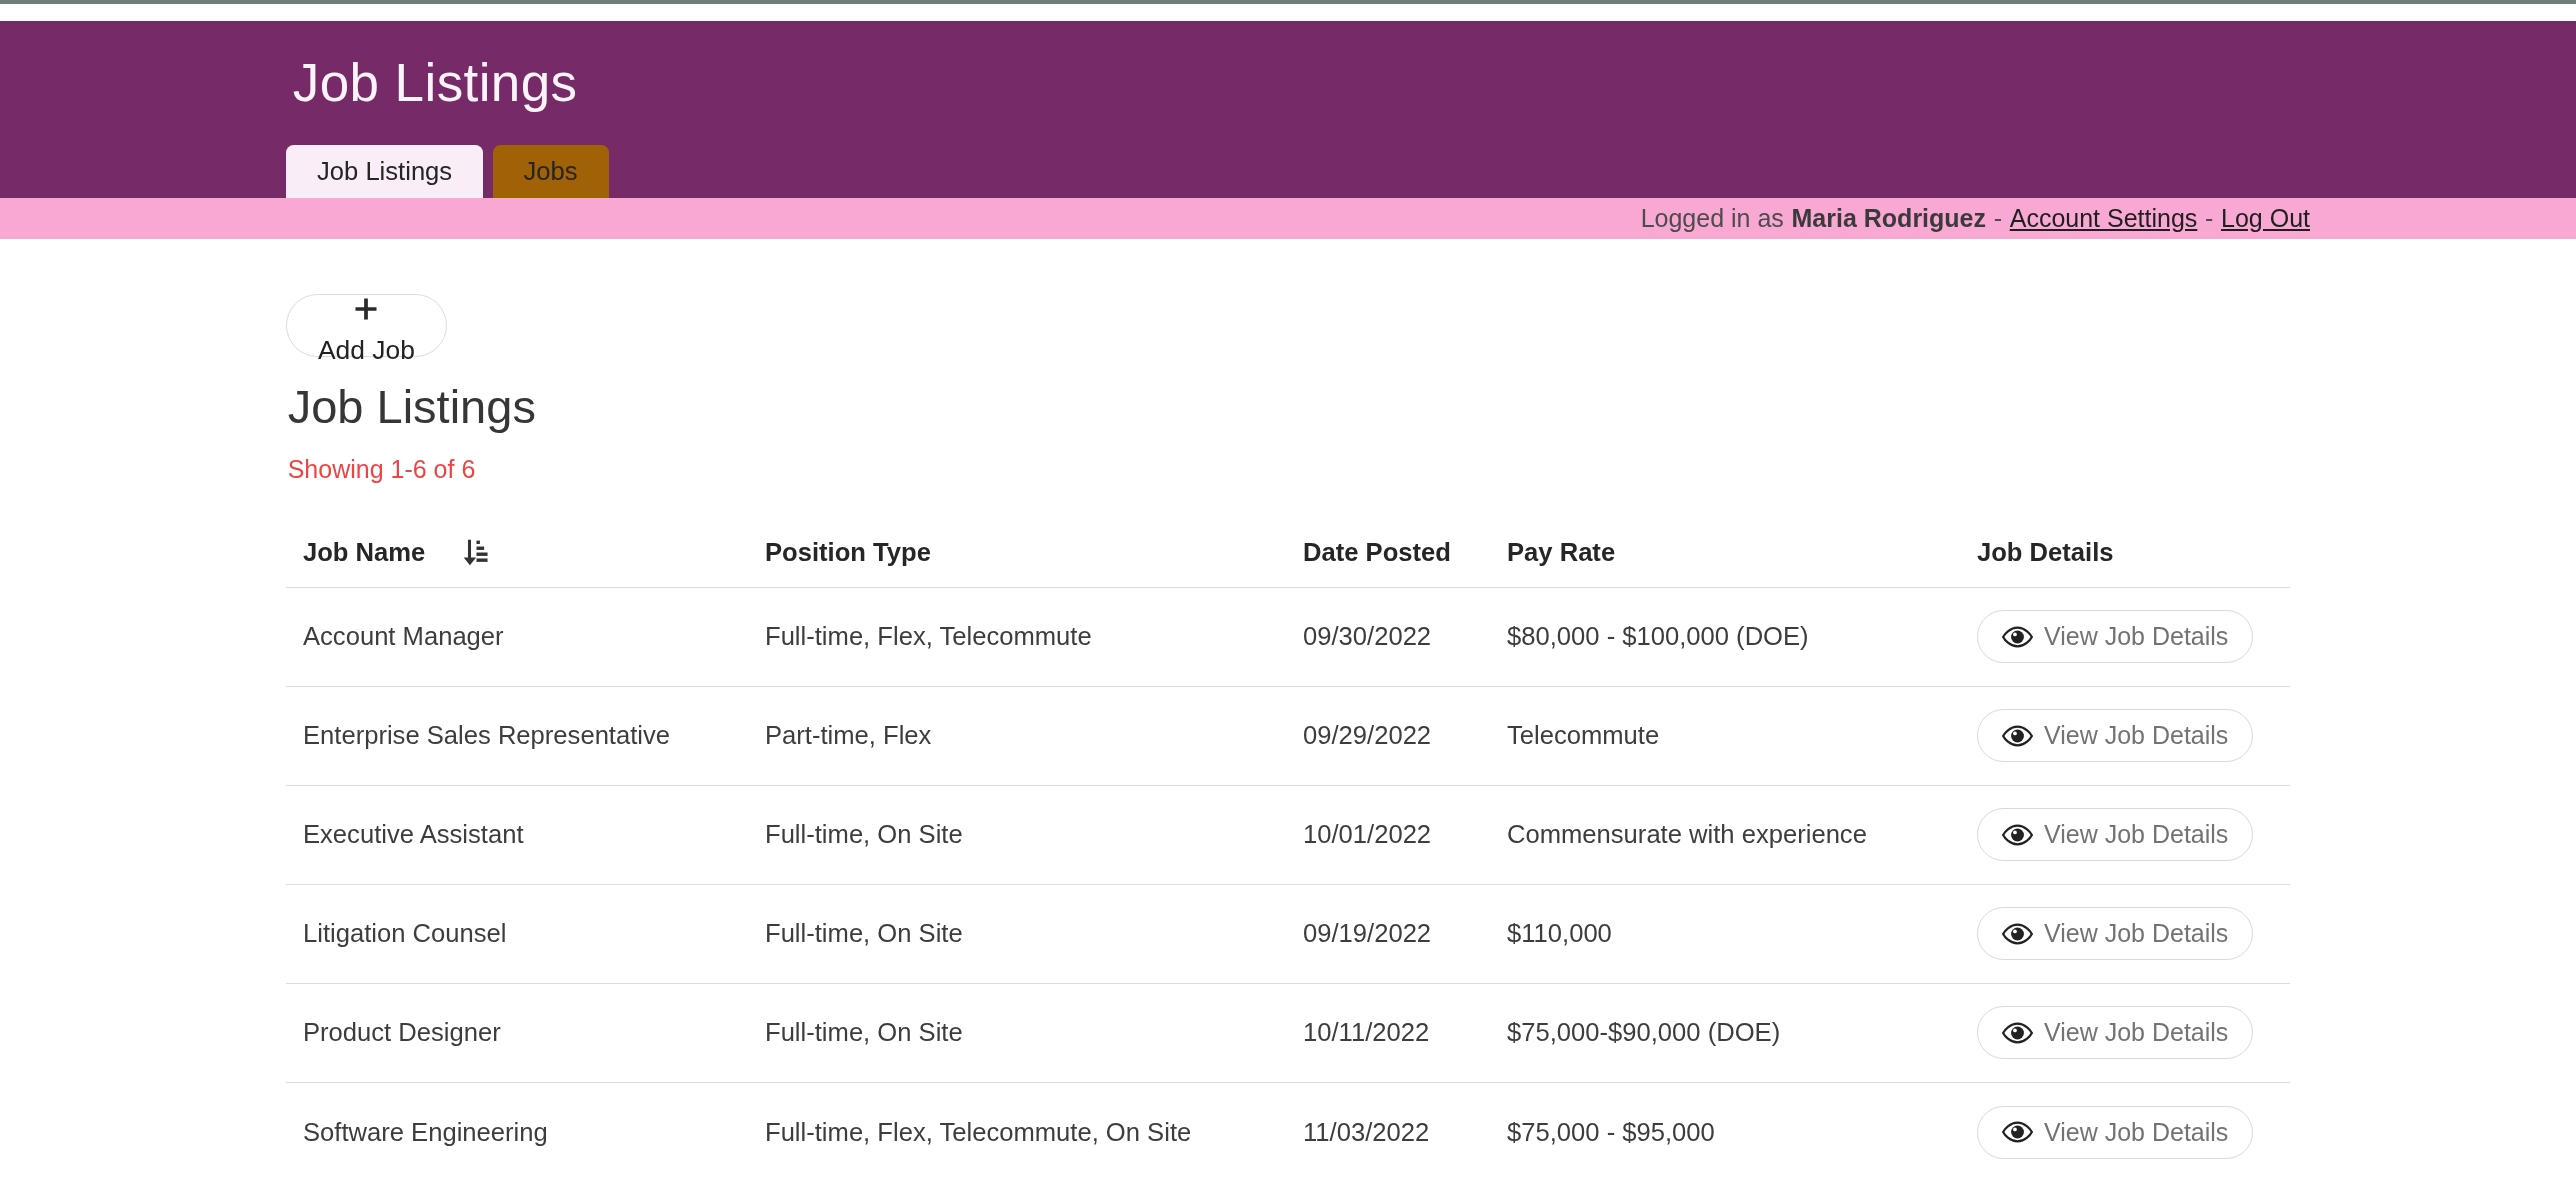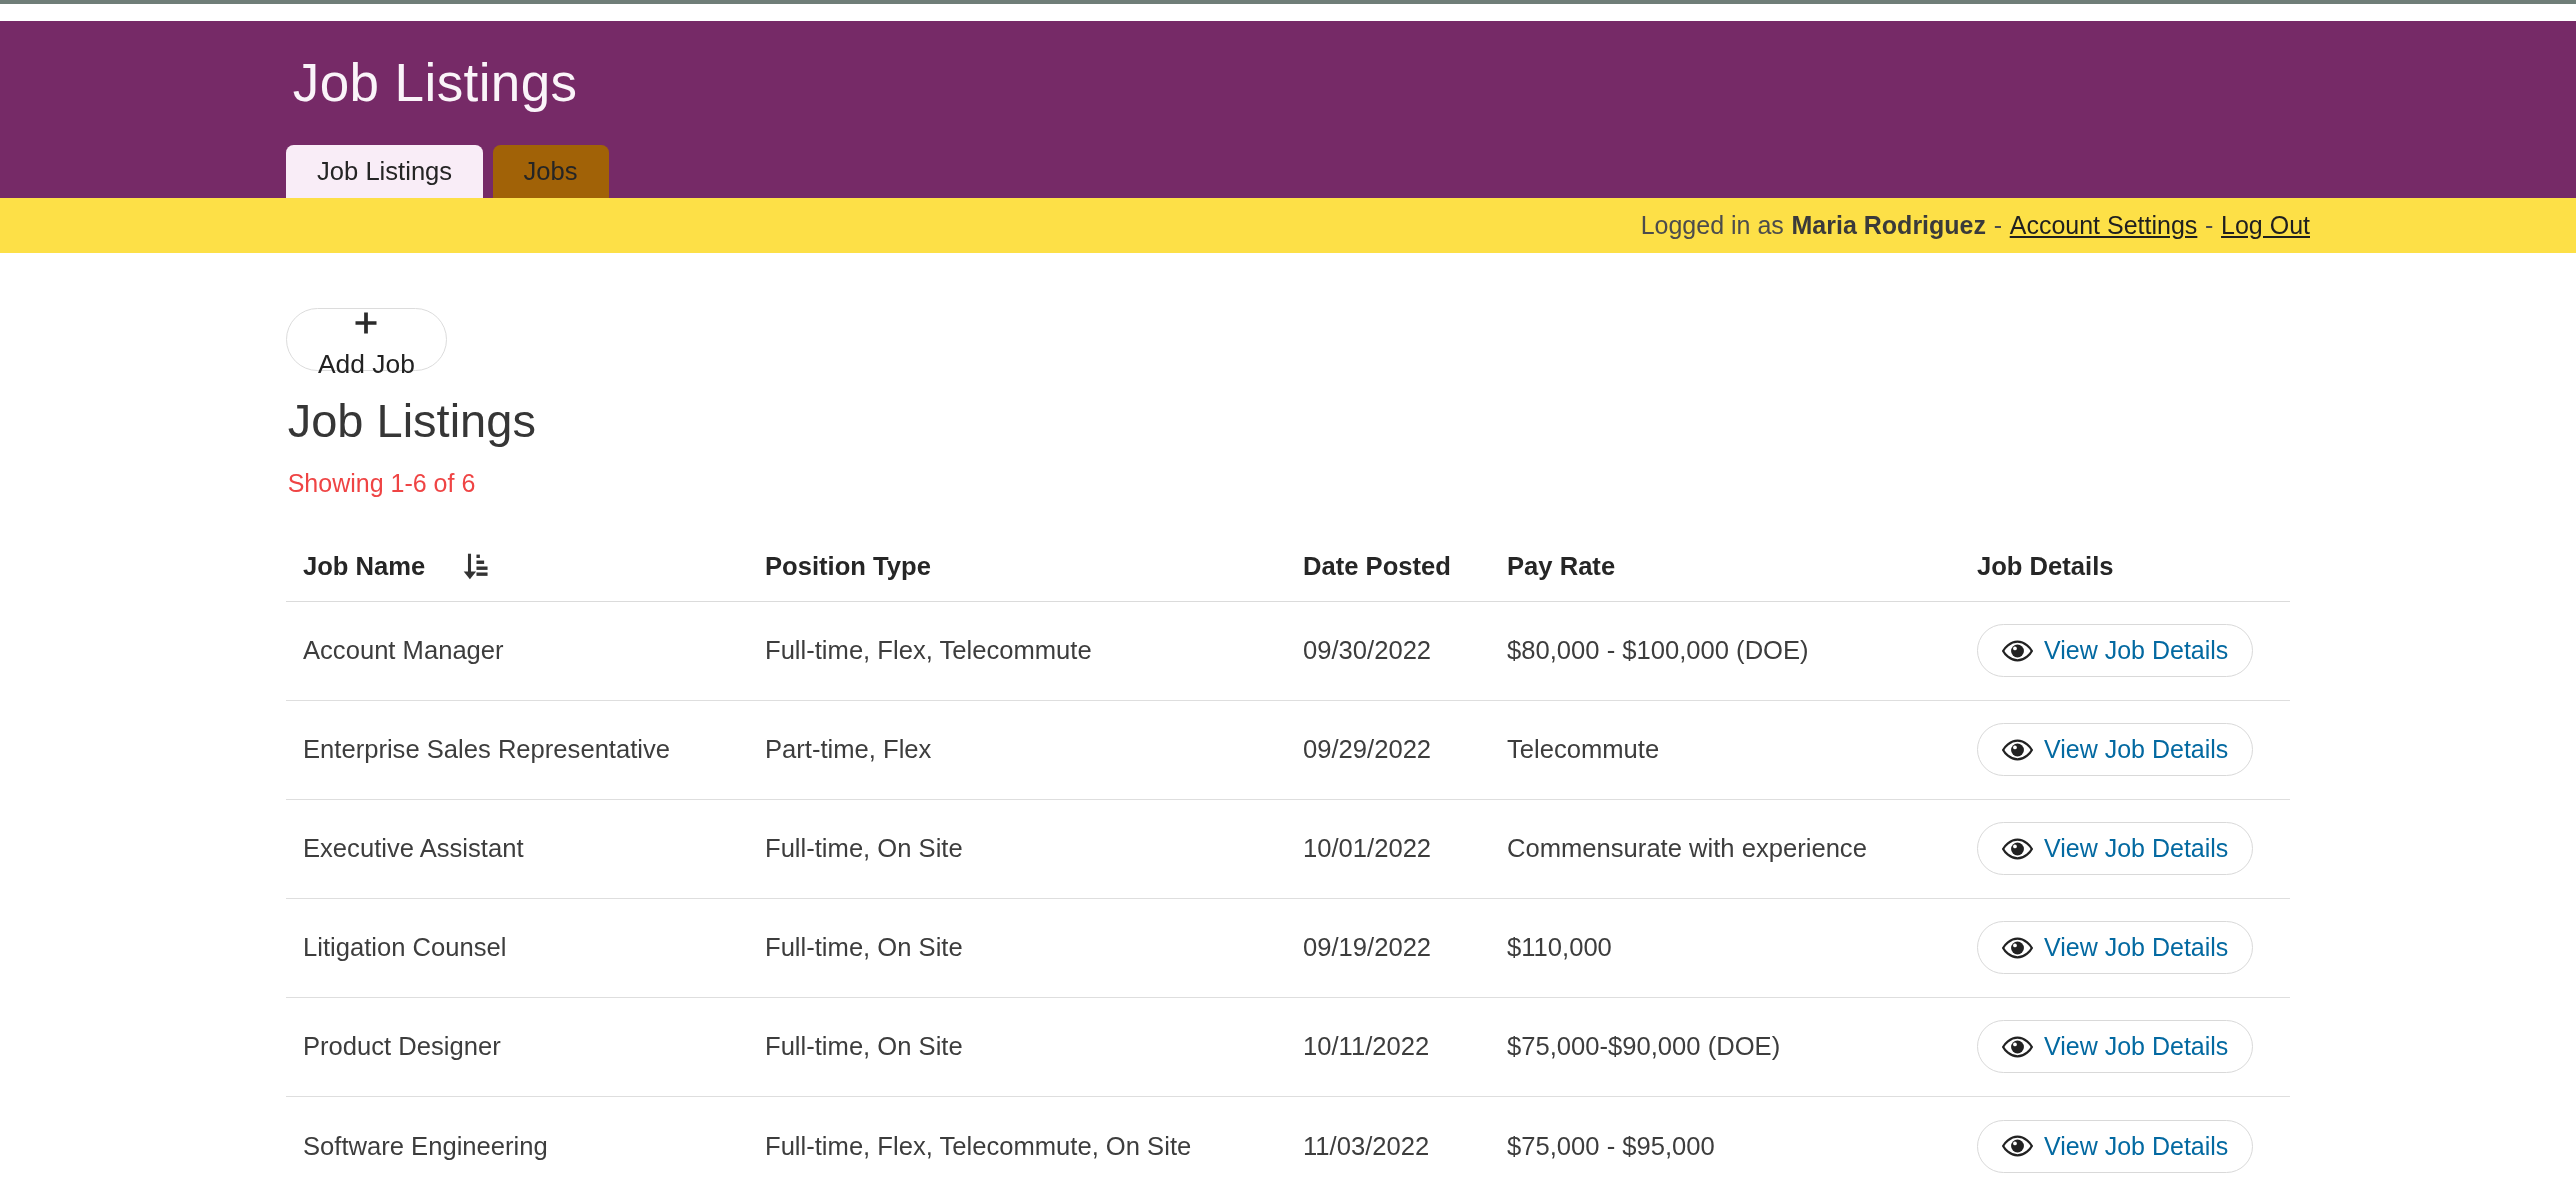--- a/index.html
+++ b/index.html
@@ -26,21 +26,21 @@
     height: 53px; padding: 0 31px;
     display: flex; align-items: center;
     background: #a16207; color: #252525;
     font-size: 25.6px; border-radius: 7.7px 7.7px 0 0;
     cursor: pointer; white-space: nowrap;
   }
   .tab.active { background: #f9edf7; }
 
   
   .session-bar {
-    background: #fde047; height: 55px;
+    background: #f9a8d4; height: 41px;
     display: flex; align-items: center; justify-content: flex-end;
     padding-right: 266px; font-size: 25px; color: #4c4c4c;
   }
   .session-bar > * { margin-left: 7.7px; }
   .session-user { font-weight: 700; color: #3a3a3a; }
   .session-link { color: #1f1f1f; text-decoration: underline; cursor: pointer; }
 
   
   .main { padding-top: 38px; }
   .add-job-btn {
@@ -69,21 +69,21 @@
   .c2 { width: 538px; }
   .c3 { width: 204px; }
   .c4 { width: 470px; }
   .c5 { flex: 1; }
   .sort-icon { margin-left: 10.2px; flex: 0 0 auto; }
 
   .view-btn {
     display: inline-flex; align-items: center; gap: 11px;
     height: 53px; padding: 0 24px;
     background: #ffffff; border: 1.7px solid #d9d9d9; border-radius: 29px;
-    font-family: inherit; font-size: 25px; color: #0369a1; cursor: pointer;
+    font-family: inherit; font-size: 25px; color: #737373; cursor: pointer;
     white-space: nowrap;
   }
   .icon { display: inline-flex; }
 </style>
 </head>
 <body>
 
 <div class="top-strip"></div>
 
 <header class="app-header">

